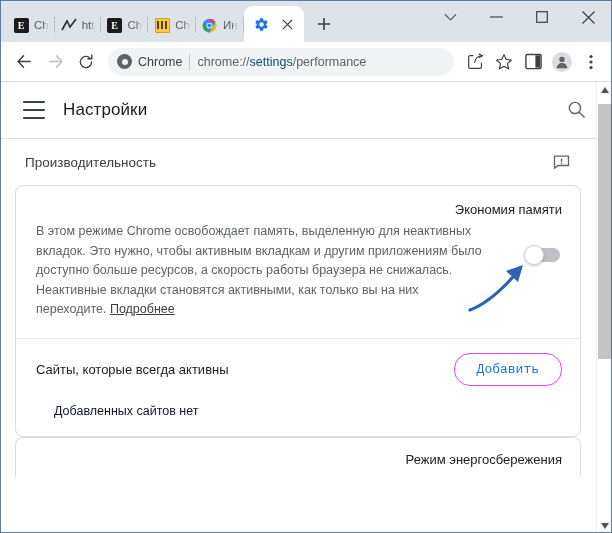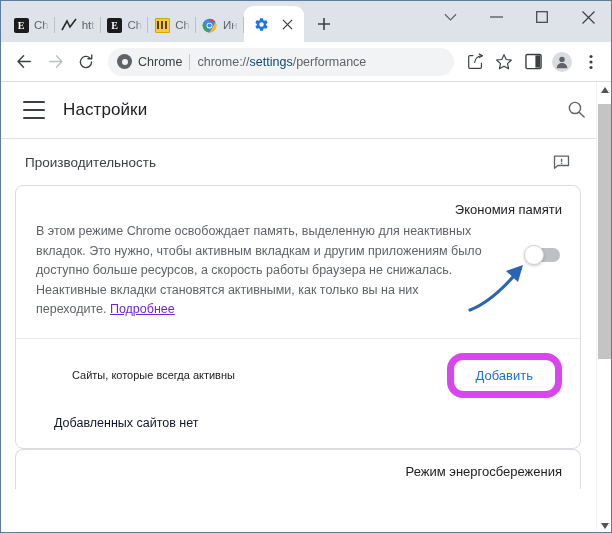--- a/index.html
+++ b/index.html
@@ -195,21 +195,21 @@
     position: relative;
     padding: 16px 18px 18px 20px;
   }
   .row-title {
     font-size: 13px; color: #202124; margin-bottom: 5px; text-align: right;
   }
   .row-desc {
     font-size: 12.5px; color: #5f6368; line-height: 19.5px;
     max-width: 468px;
   }
-  .row-desc a { color: #6d28d9; text-decoration: underline; }
+  .row-desc a { color: #404040; text-decoration: underline; }
 
   .toggle {
     position: absolute; right: 20px; top: 62px;
     width: 34px; height: 14px;
     background: #bdc1c6; border-radius: 7px;
   }
   .toggle .knob {
     position: absolute; left: -2px; top: -3px;
     width: 20px; height: 20px; border-radius: 50%;
     background: #ffffff;
@@ -220,29 +220,29 @@
     position: absolute; right: 44px; top: 70px;
     pointer-events: none;
   }
 
   .card-divider { height: 1px; background: #e8eaed; }
   .sites-row {
     display: flex; align-items: center;
     padding: 14px 18px 14px 20px;
     min-height: 56px;
   }
-  .sites-label { font-size: 11px; color: #202124; margin-left: 36px; }
+  .sites-label { font-size: 13px; color: #202124; }
   .add-btn {
     margin-left: auto;
-    border: 7px solid #d946ef;
+    border: 1px solid #d946ef;
     border-radius: 16px;
     background: #fff;
     color: #1a73e8;
     font-size: 13px;
-    font-family: Liberation Sans, sans-serif;
+    font-family: Liberation Mono, monospace;
     padding: 8px 22px;
     cursor: pointer;
   }
   .empty-row {
     padding: 4px 18px 18px 38px;
     font-size: 12.5px; color: #0f172a;
   }
 
   .card2 {
     border: 1px solid #dadce0;

